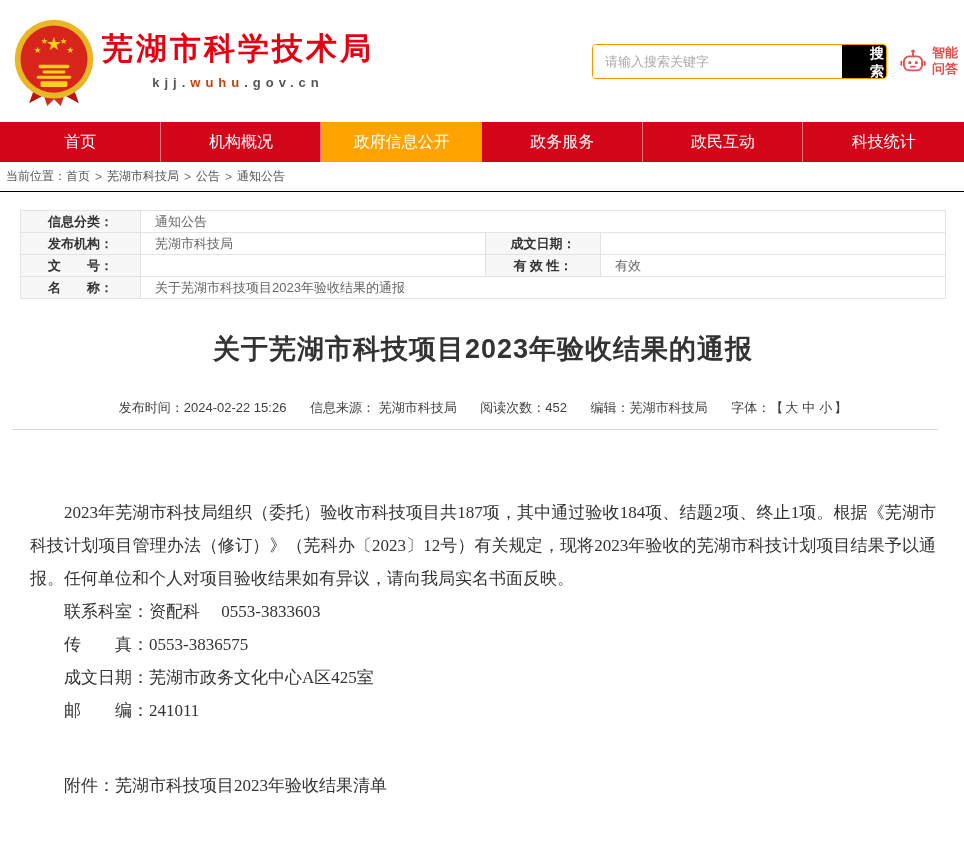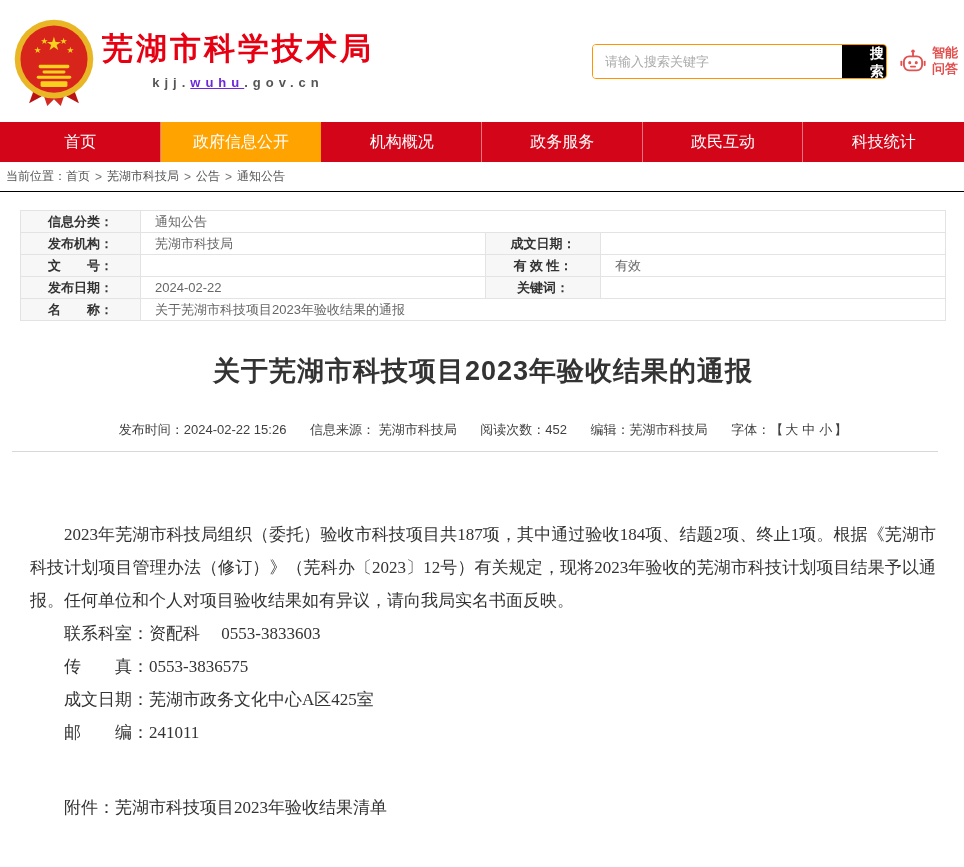--- a/index.html
+++ b/index.html
@@ -20,21 +20,21 @@
   .emblem { width: 92px; height: 92px; display: block; flex: 0 0 auto; }
   .brand-text { margin-left: 2px; }
   .site-title {
     color: #e60012; font-size: 31px; font-weight: bold;
     letter-spacing: 3px; line-height: 1.1;
   }
   .site-url {
     margin-top: 8px; text-align: center;
     font-size: 13px; font-weight: bold; letter-spacing: 5px; color: #555;
   }
-  .site-url .url-red { color: #6d28d9; text-decoration: underline; }
+  .site-url .url-red { color: #c2410c; }
 
   .search-area { display: flex; align-items: center; padding-right: 2px; }
   .search-box {
     display: flex; align-items: stretch; width: 295px; height: 35px;
     border: 1px solid #ff9400; border-radius: 4px; overflow: hidden; background: #fff;
   }
   .search-input {
     flex: 1; border: none; outline: none; padding: 0 12px;
     font-size: 13px; color: #000000;
     font-family: "Liberation Sans", "DejaVu Sans", sans-serif;
@@ -158,22 +158,22 @@
       <span class="qa-text">
         <span>智能</span>
         <span>问答</span>
       </span>
     </div>
   </div>
 </header>
 
 <nav class="main-nav">
   <div class="nav-item">首页</div>
+  <div class="nav-item">机构概况</div>
   <div class="nav-item active">政府信息公开</div>
-  <div class="nav-item">机构概况</div>
   <div class="nav-item">政务服务</div>
   <div class="nav-item">政民互动</div>
   <div class="nav-item">科技统计</div>
 </nav>
 
 <div class="breadcrumb">
   <span>当前位置：</span>
   <span class="crumb">首页</span>
   <span class="sep">&gt;</span>
   <span class="crumb">芜湖市科技局</span>
@@ -203,26 +203,20 @@
       <td class="lbl">成文日期：</td>
       <td class="val"></td>
     </tr>
     <tr>
       <td class="lbl">文　　号：</td>
       <td class="val"></td>
       <td class="lbl">有 效 性：</td>
       <td class="val">有效</td>
     </tr>
     <tr>
-      <td class="lbl">发布日期：</td>
-      <td class="val">2024-02-22</td>
-      <td class="lbl">关键词：</td>
-      <td class="val"></td>
-    </tr>
-    <tr>
       <td class="lbl">名　　称：</td>
       <td class="val" colspan="3">关于芜湖市科技项目2023年验收结果的通报</td>
     </tr>
   </tbody>
     </table>
 
   <h1 class="article-title">关于芜湖市科技项目2023年验收结果的通报</h1>
 
   <div class="article-meta">
     <span class="meta-item">发布时间：2024-02-22 15:26</span>

